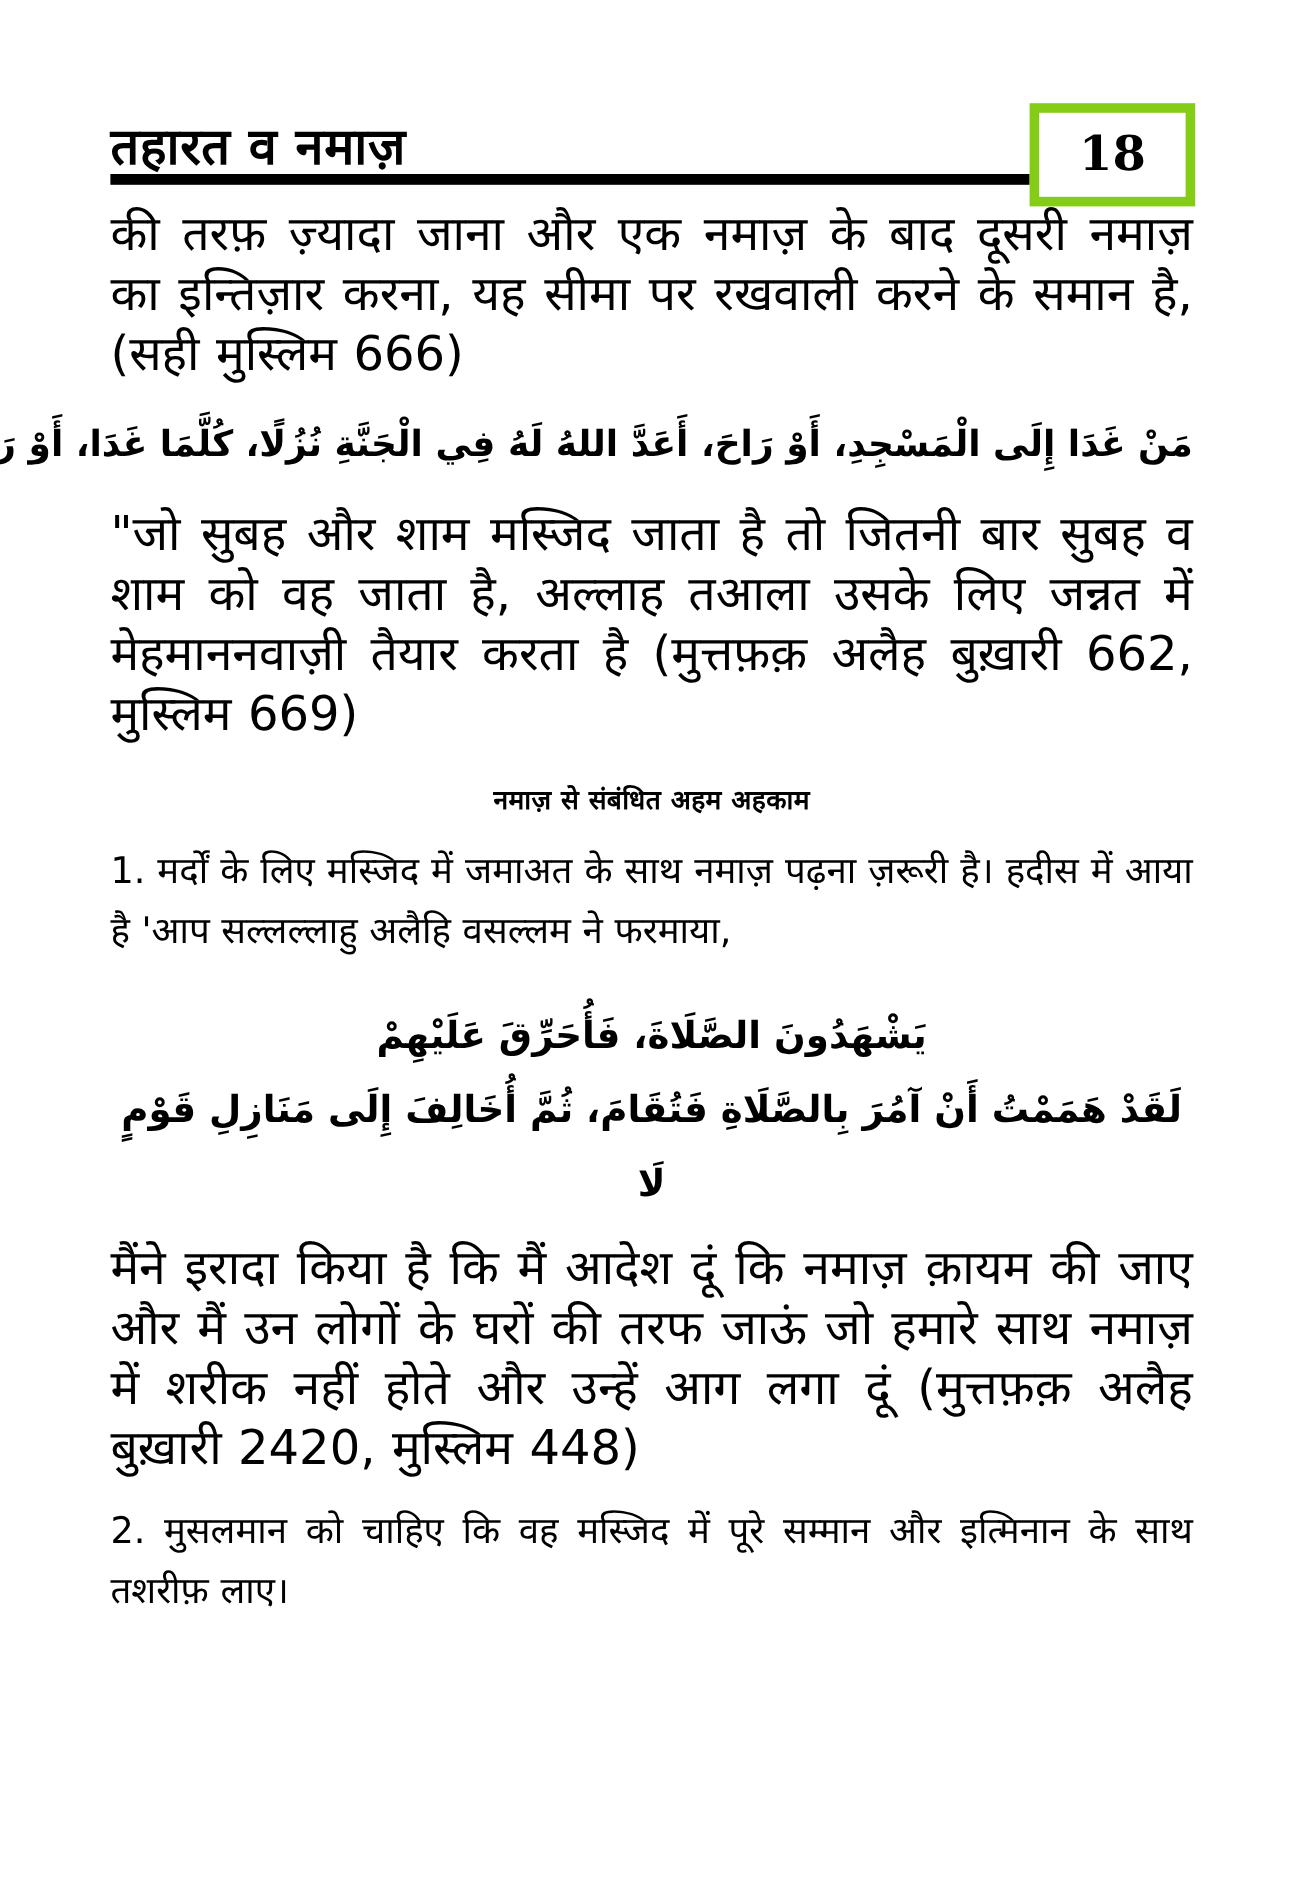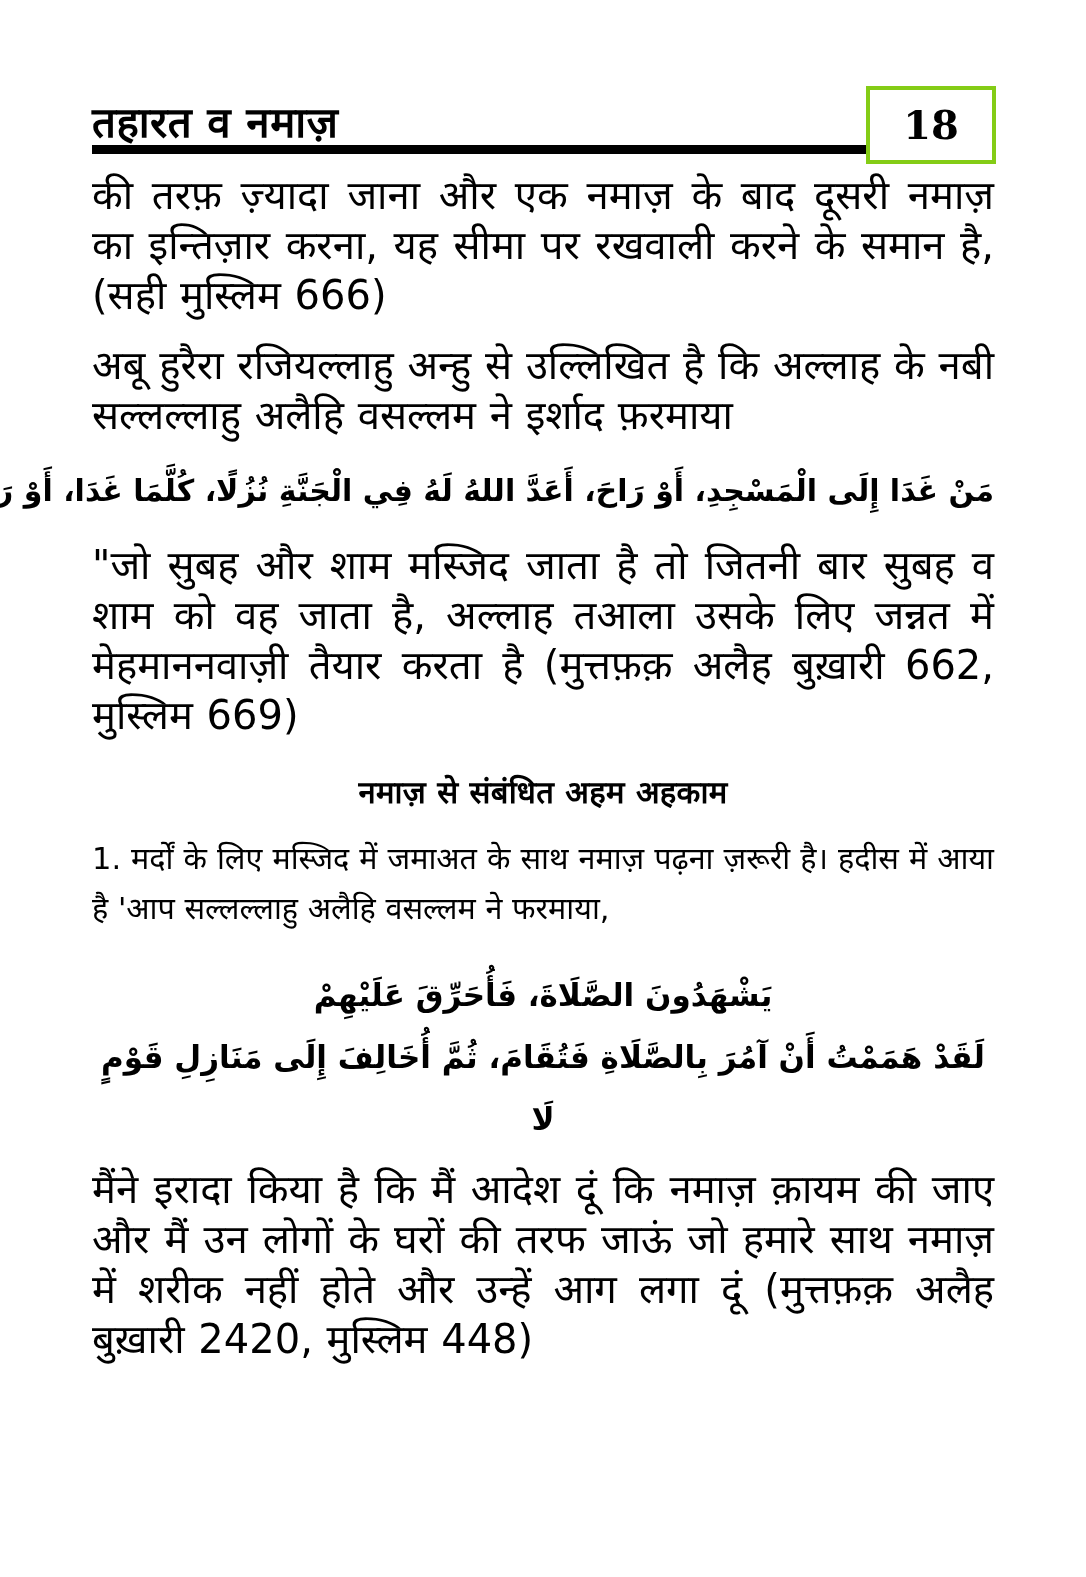--- a/index.html
+++ b/index.html
@@ -43,21 +43,21 @@
     bottom: 4px;
     height: 9px;
     background: #000000;
   }
   .page-number-box {
     position: absolute;
     right: -2px;
     top: -10px;
     width: 122px;
     height: 70px;
-    border: 4px solid #84cc16;
+    border: 8px solid #84cc16;
     background: #ffffff;
     display: flex;
     align-items: center;
     justify-content: center;
     z-index: 3;
   }
   .page-number {
     font-family: "DejaVu Serif", serif;
     font-size: 40px;
     font-weight: bold;
@@ -103,21 +103,21 @@
   .arabic .ar-line {
     display: block;
     white-space: nowrap;
   }
   .arabic.block2 .ar-line {
     white-space: normal;
   }
 
   .section-heading {
     font-family: "DejaVu Sans", sans-serif;
-    font-size: 31px;
+    font-size: 22px;
     font-weight: bold;
     text-align: center;
     margin: 30px 0 22px 0;
     letter-spacing: 0.3px;
   }
 
   .list-item {
     font-family: "DejaVu Sans", sans-serif;
     font-size: 30.5px;
     line-height: 50px;
@@ -136,34 +136,34 @@
     <div class="header-rule"></div>
     <div class="page-number-box">
       <span class="page-number">18</span>
     </div>
   </div>
 
   <div class="content">
 
     <p class="para">की तरफ़ ज़्यादा जाना और एक नमाज़ के बाद दूसरी नमाज़ का इन्तिज़ार करना, यह सीमा पर रखवाली करने के समान है, (सही मुस्लिम 666)</p>
 
-    <p class="para tight">अबू हुरैरा रजियल्लाहु अन्हु से उल्लिखित है कि अल्लाह के नबी सल्लल्लाहु अलैहि वसल्लम ने इर्शाद फ़रमाया</p>
 
     <div class="arabic">
       <span class="ar-line">مَنْ غَدَا إِلَى الْمَسْجِدِ، أَوْ رَاحَ، أَعَدَّ اللهُ لَهُ فِي الْجَنَّةِ نُزُلًا، كُلَّمَا غَدَا، أَوْ رَاحَ</span>
     </div>
 
     <p class="para">"जो सुबह और शाम मस्जिद जाता है तो जितनी बार सुबह व शाम को वह जाता है, अल्लाह तआला उसके लिए जन्नत में मेहमाननवाज़ी तैयार करता है (मुत्तफ़क़ अलैह बुख़ारी 662, मुस्लिम 669)</p>
 
     <h2 class="section-heading">नमाज़ से संबंधित अहम अहकाम</h2>
 
     <p class="list-item">1. मर्दों के लिए मस्जिद में जमाअत के साथ नमाज़ पढ़ना ज़रूरी है। हदीस में आया है 'आप सल्लल्लाहु अलैहि वसल्लम ने फरमाया,</p>
 
     <div class="arabic block2">
       <span class="ar-line">يَشْهَدُونَ الصَّلَاةَ، فَأُحَرِّقَ عَلَيْهِمْ</span>
       <span class="ar-line">لَقَدْ هَمَمْتُ أَنْ آمُرَ بِالصَّلَاةِ فَتُقَامَ، ثُمَّ أُخَالِفَ إِلَى مَنَازِلِ قَوْمٍ لَا</span>
     </div>
 
     <p class="para">मैंने इरादा किया है कि मैं आदेश दूं कि नमाज़ क़ायम की जाए और मैं उन लोगों के घरों की तरफ जाऊं जो हमारे साथ नमाज़ में शरीक नहीं होते और उन्हें आग लगा दूं (मुत्तफ़क़ अलैह बुख़ारी 2420, मुस्लिम 448)</p>
 
+    <p class="list-item">2. मुसलमान को चाहिए कि वह मस्जिद में पूरे सम्मान और इत्मिनान के साथ तशरीफ़ लाए।</p>
 
   </div>
 </div>
 
 </body></html>

